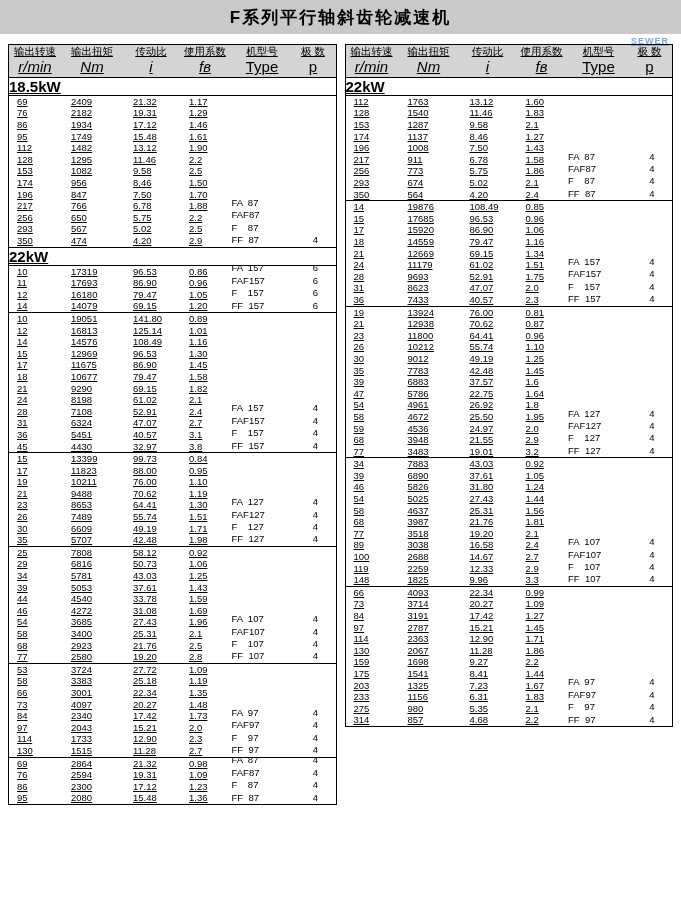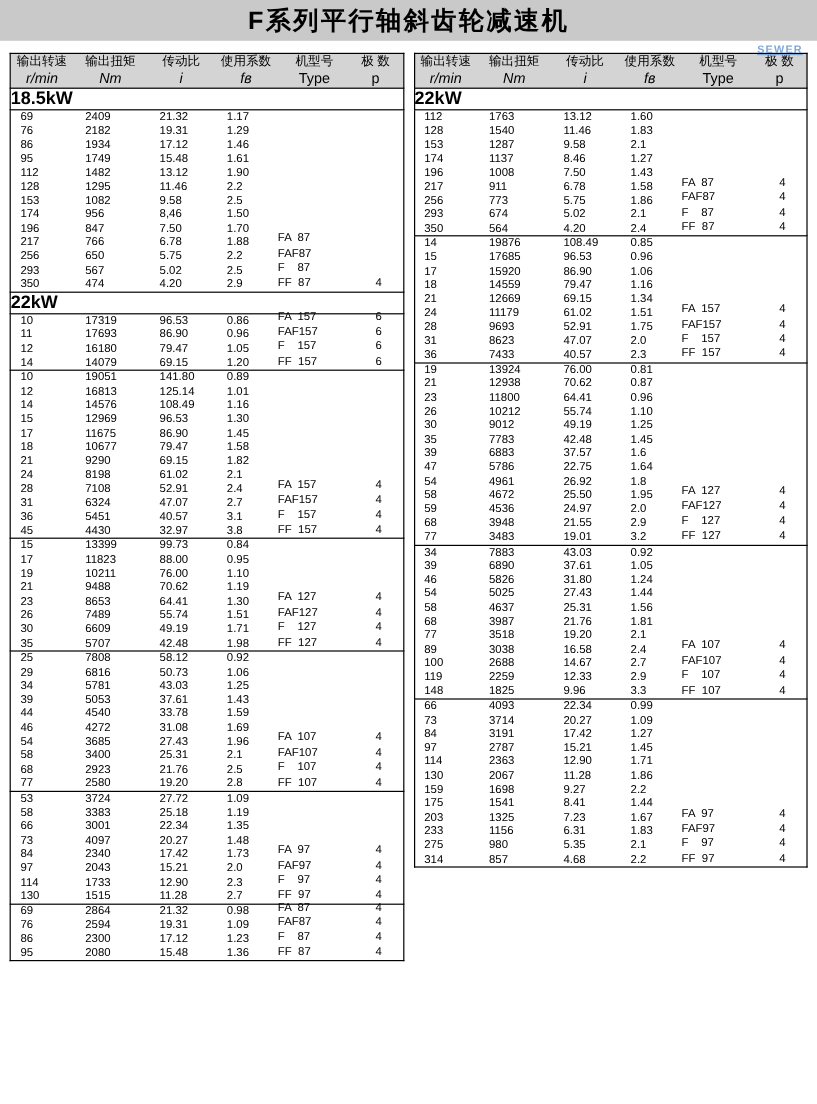--- a/index.html
+++ b/index.html
@@ -10,21 +10,21 @@
     color:#000;
     -webkit-font-smoothing:none;
   }
   .page{position:relative;width:681px;height:920px;overflow:hidden;}
   .title-bar{
     height:34px;
     background:#c9c9c9;
     display:flex;align-items:center;justify-content:center;
   }
   .title-bar .title{
-    font-size:21px;font-weight:bold;letter-spacing:2px;color:#000;
+    font-size:17px;font-weight:bold;letter-spacing:2px;color:#000;
   }
   .brand{
     position:absolute;right:12px;top:36px;
     font-size:9px;color:#7fa8d8;letter-spacing:1px;font-weight:bold;text-decoration:underline;
   }
   .cols{
     display:flex;
     padding:10px 8px 0 8px;
     gap:8px;
     box-sizing:border-box;
@@ -32,30 +32,31 @@
   .col{width:332px;}
   table.tbl{
     border-collapse:collapse;
     width:100%;
     table-layout:fixed;
   }
   table.tbl td, table.tbl th{
     border:1px solid #000;
     padding:0;
     vertical-align:top;
+    text-decoration:underline;
   }
   .hdr td{
     background:#d4d4d4;
     text-align:center;
     font-size:10.5px;
     padding:3px 0 2px 0;
     line-height:1.25;
     font-weight:normal;
   }
-  .hdr .sub{font-size:12px;}
+  .hdr .sub{font-size:15px;}
   .sub-it{font-style:italic;}
   .grp-title{
     font-size:15px;font-weight:bold;
     padding:3px 0 3px 6px;
     background:#fff;
   }
   .datablock{
     padding:2px 0 3px 0;
   }
   .drow{

